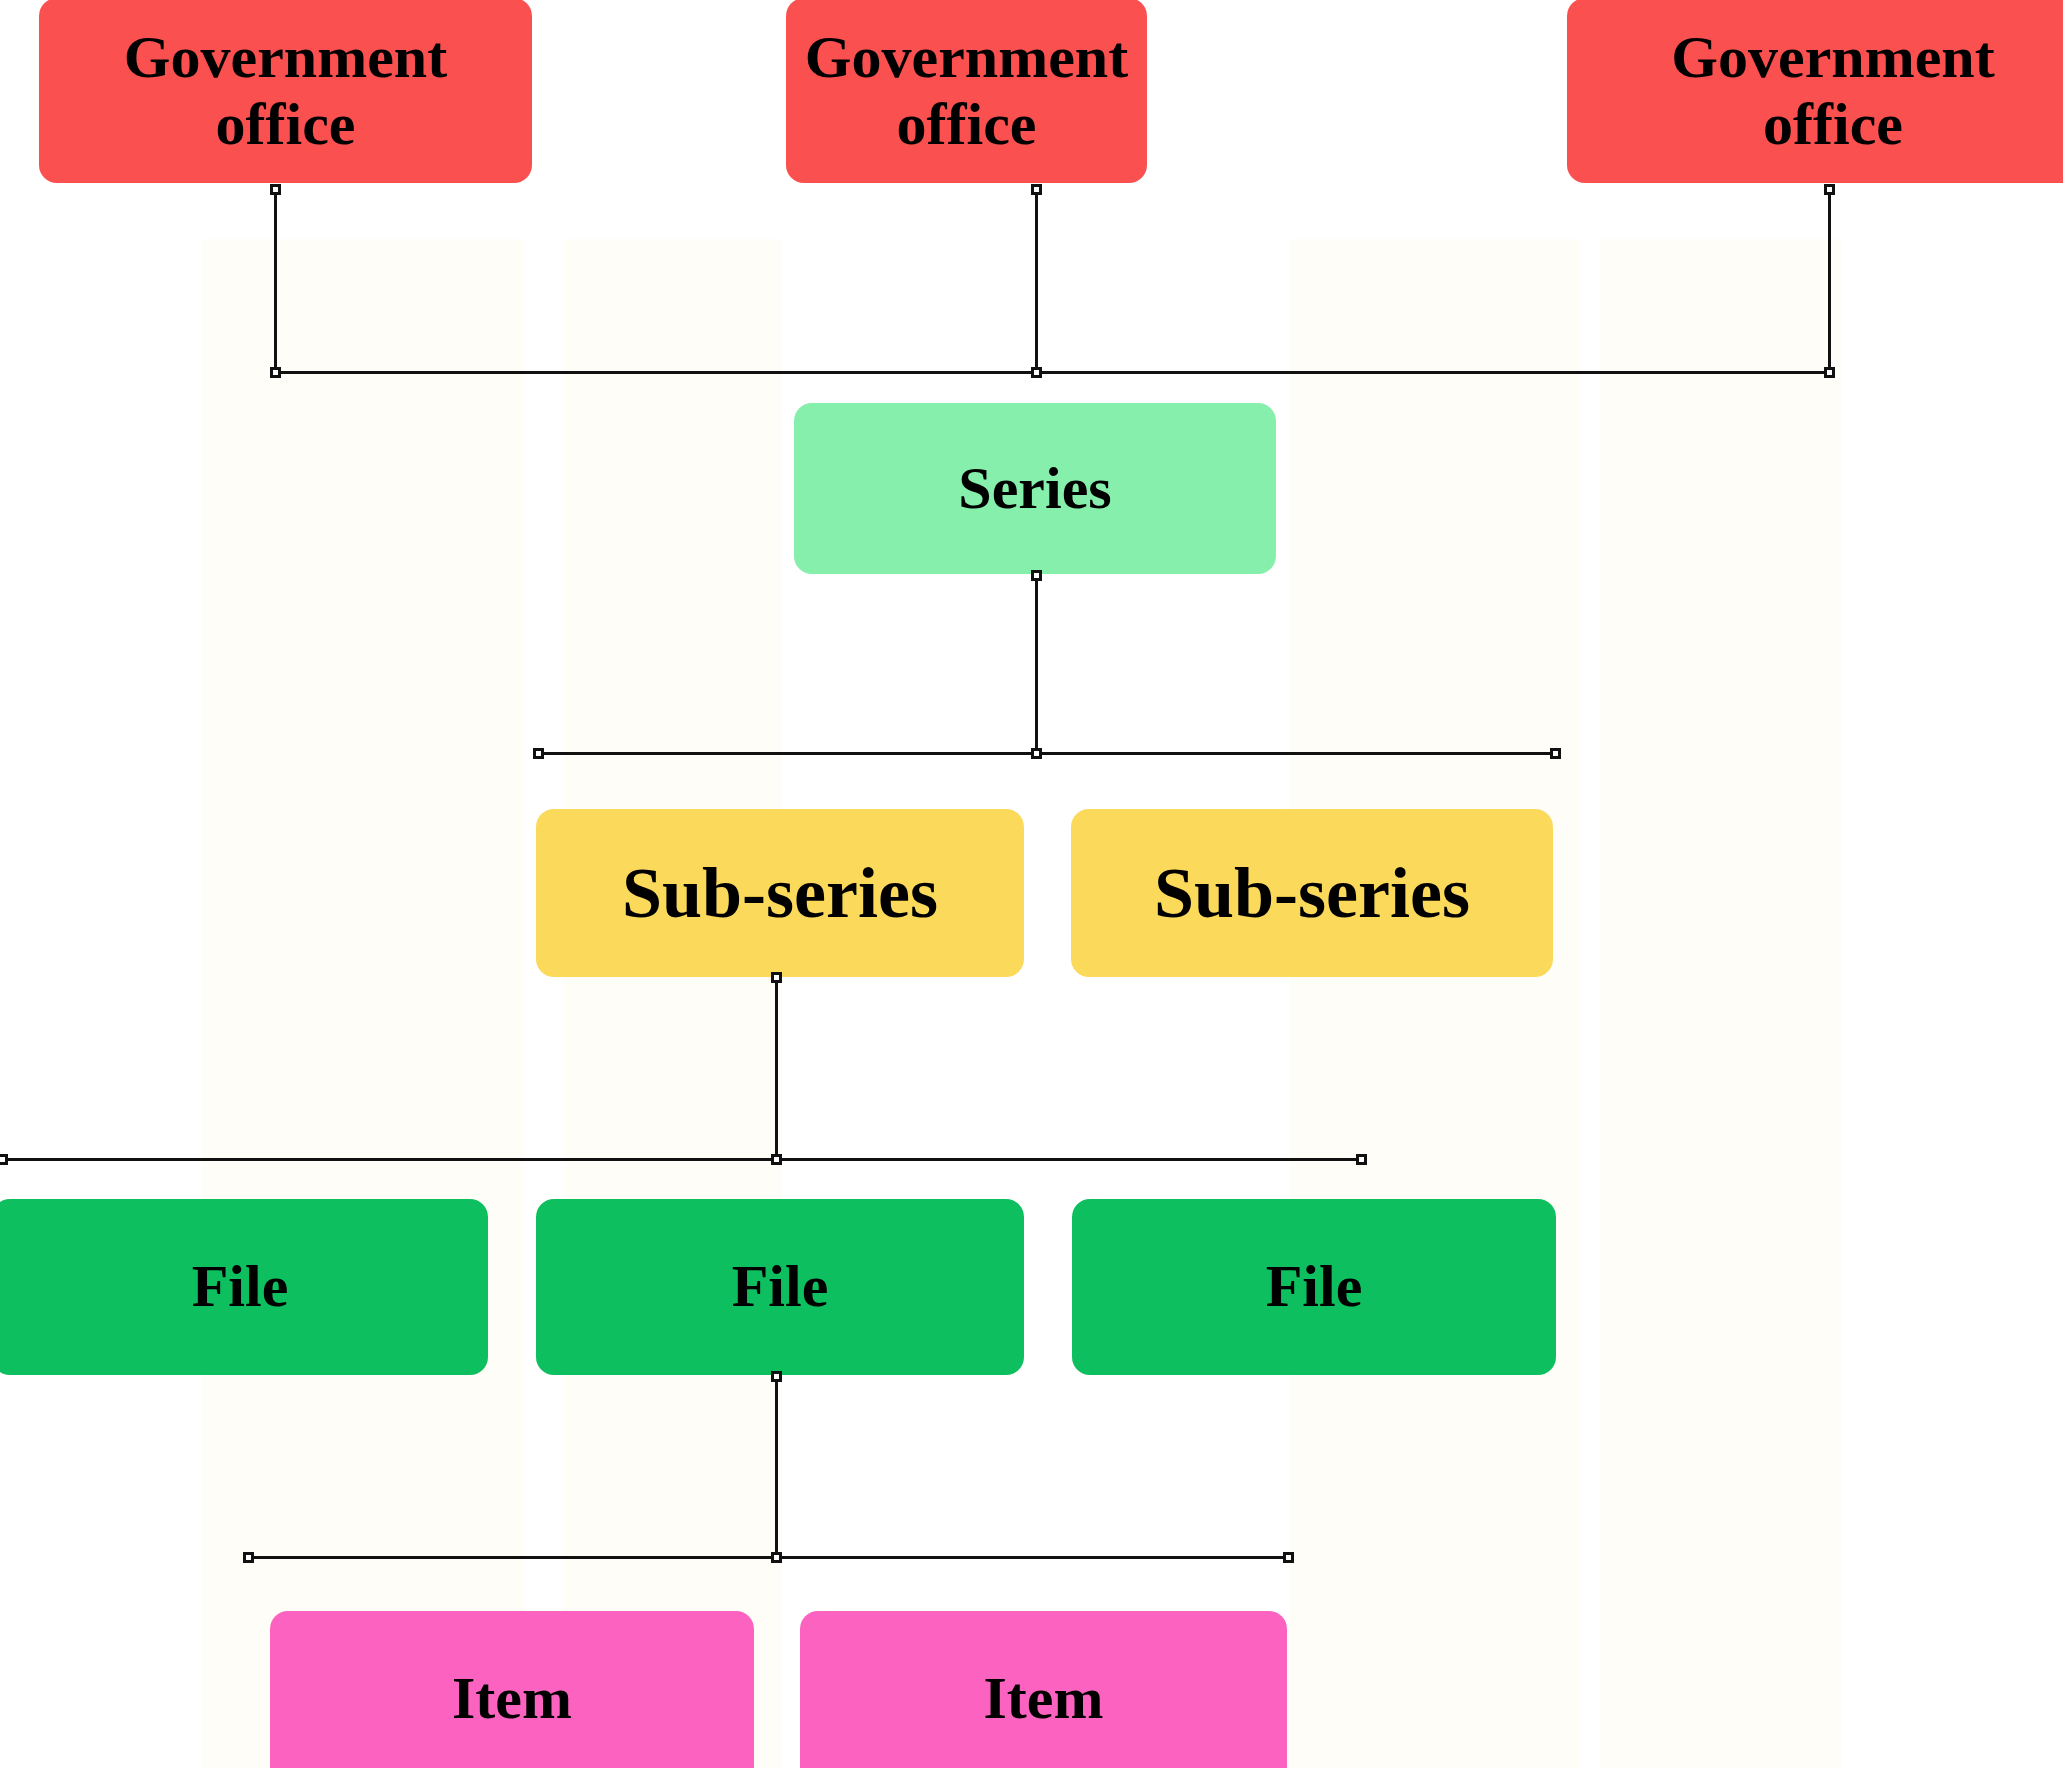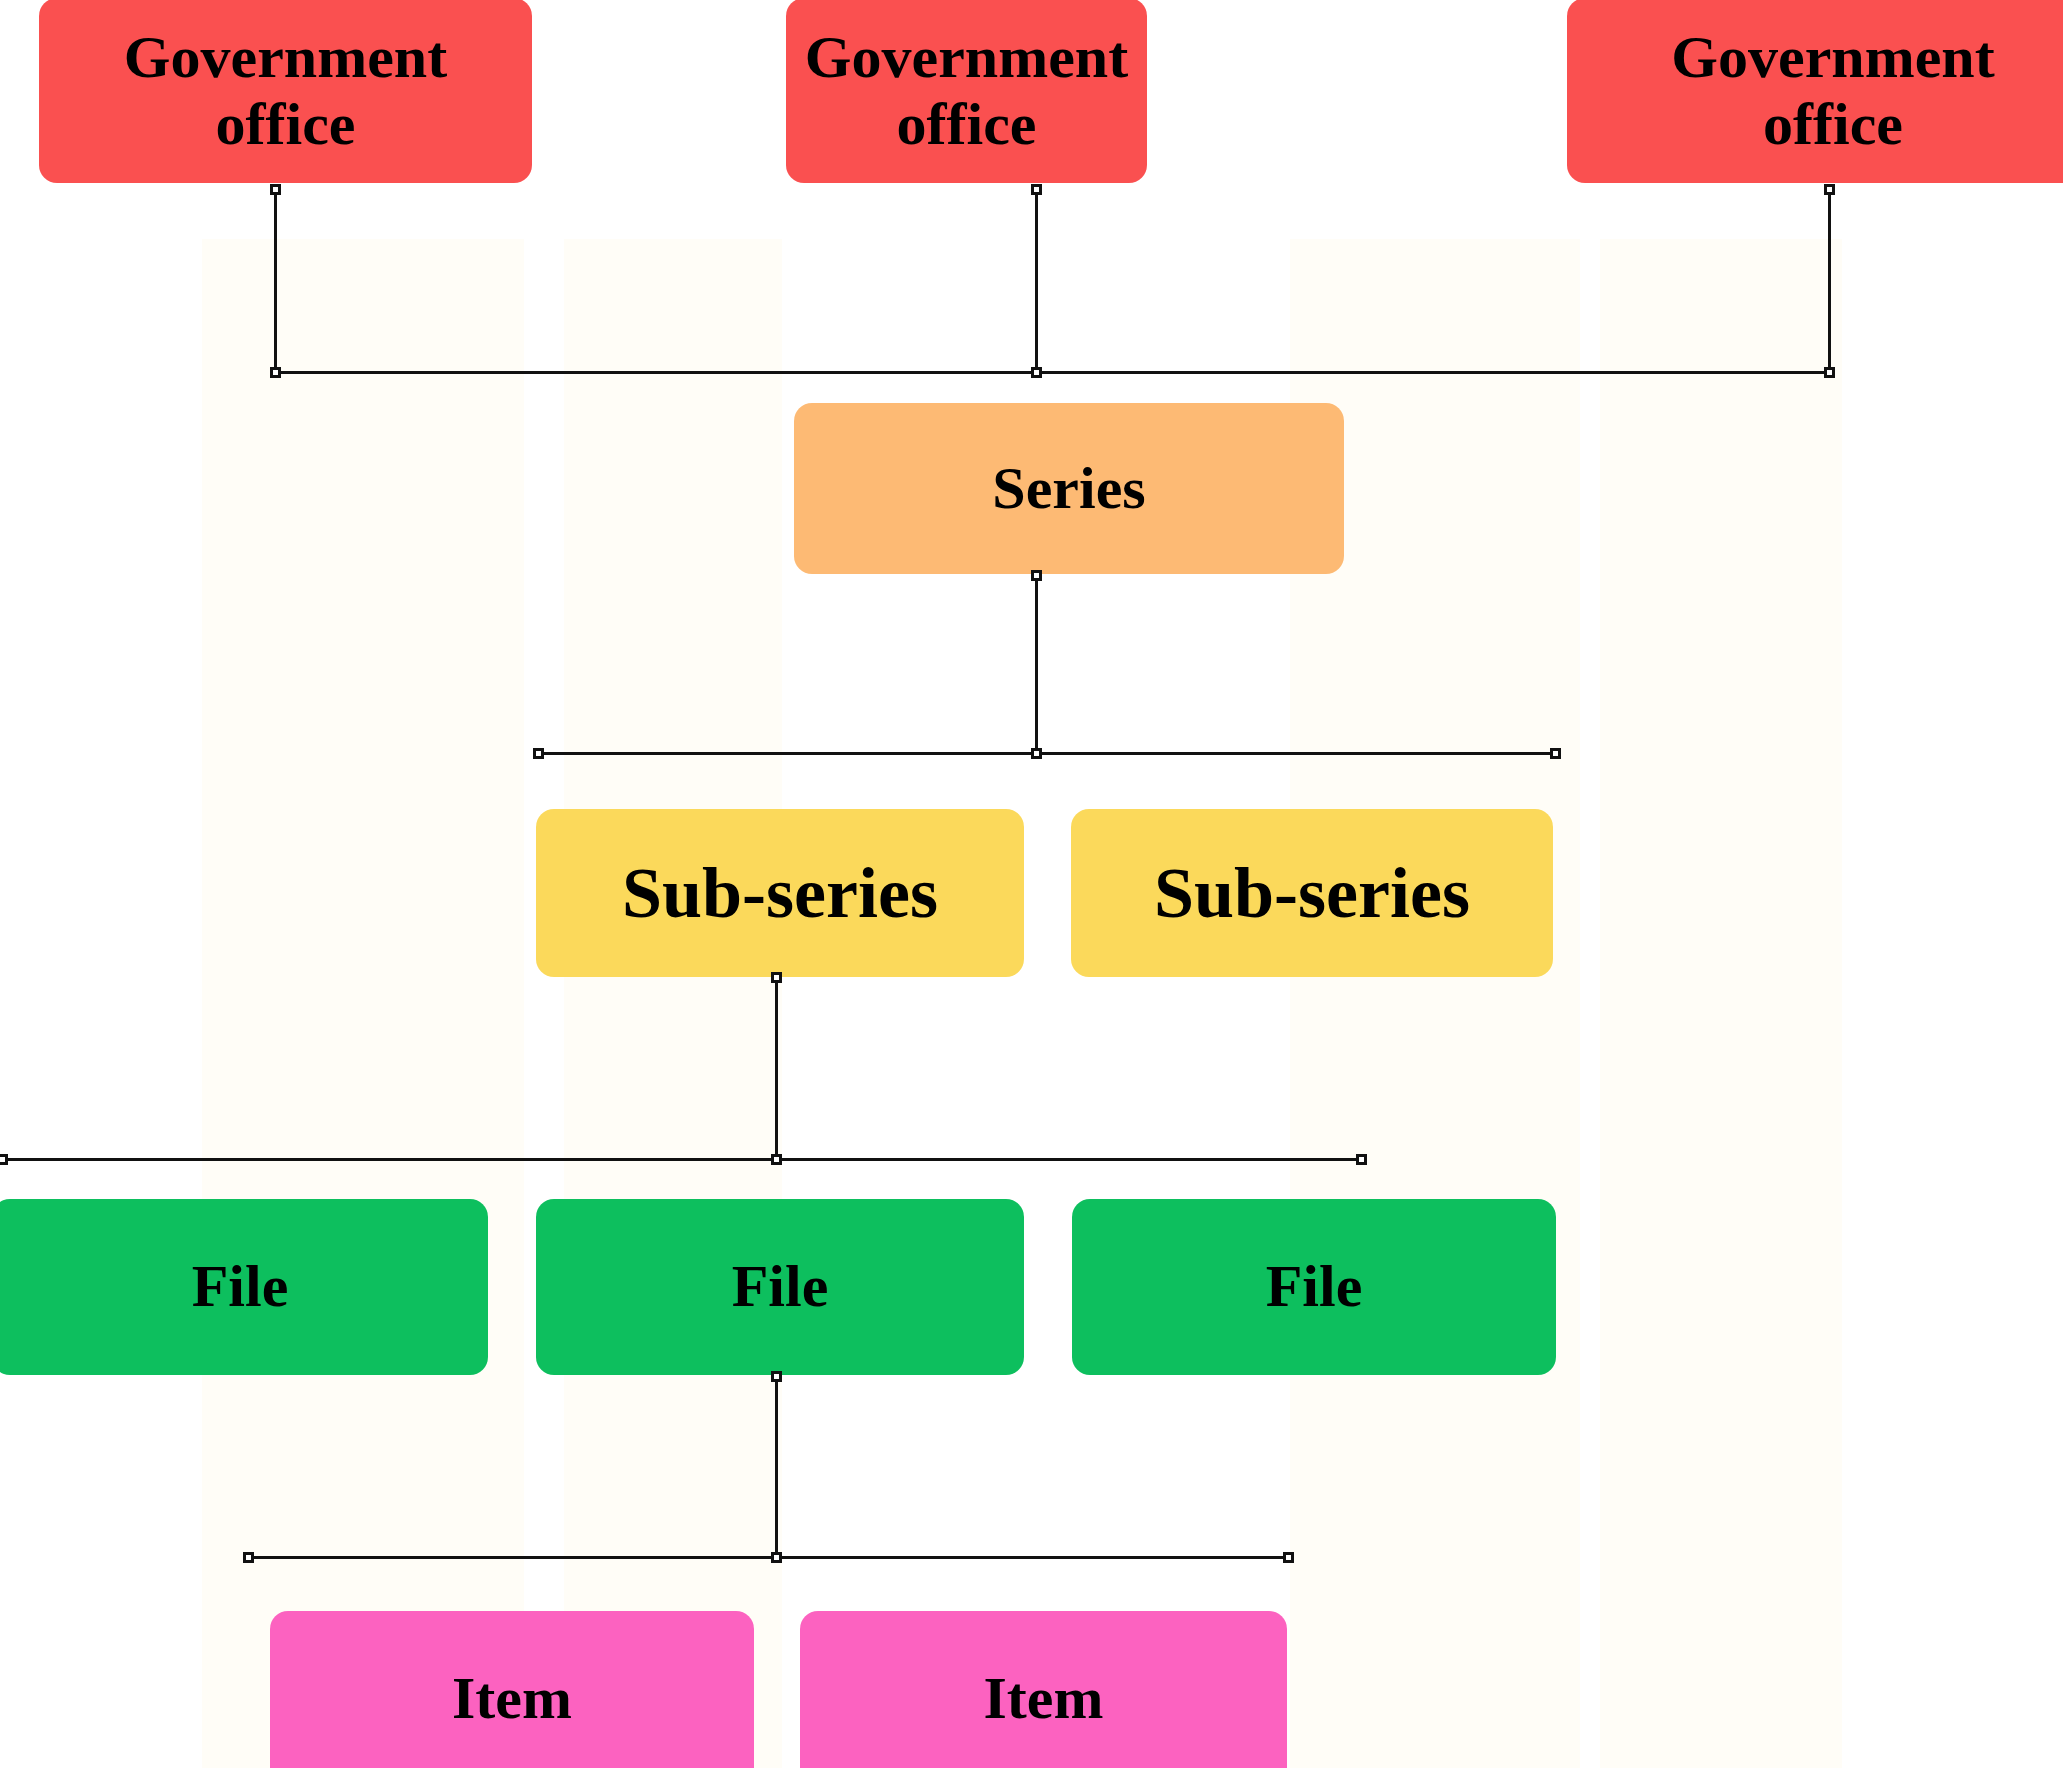--- a/index.html
+++ b/index.html
@@ -98,21 +98,21 @@
 
   <div class="hbar" style="left:276px; top:371px; width:1556px;"></div>
 
   <div class="endpt" style="left:270px;  top:184px;"></div>
   <div class="endpt" style="left:1031px; top:184px;"></div>
   <div class="endpt" style="left:1824px; top:184px;"></div>
   <div class="endpt" style="left:270px;  top:367px;"></div>
   <div class="endpt" style="left:1031px; top:367px;"></div>
   <div class="endpt" style="left:1824px; top:367px;"></div>
 
-  <div class="node node-series" style="left:794px; top:403px; width:550px; height:171px; background:#fdba74;">
+  <div class="node node-series" style="left:794px; top:403px; width:482px; height:171px; background:#86efac;">
     <span>Series</span>
   </div>
 
   <div class="vline" style="left:1035px; top:574px; height:181px;"></div>
   <div class="endpt" style="left:1031px; top:570px;"></div>
 
   <div class="hbar" style="left:538px; top:752px; width:1017px;"></div>
   <div class="endpt" style="left:533px;  top:748px;"></div>
   <div class="endpt" style="left:1031px; top:748px;"></div>
   <div class="endpt" style="left:1550px; top:748px;"></div>

